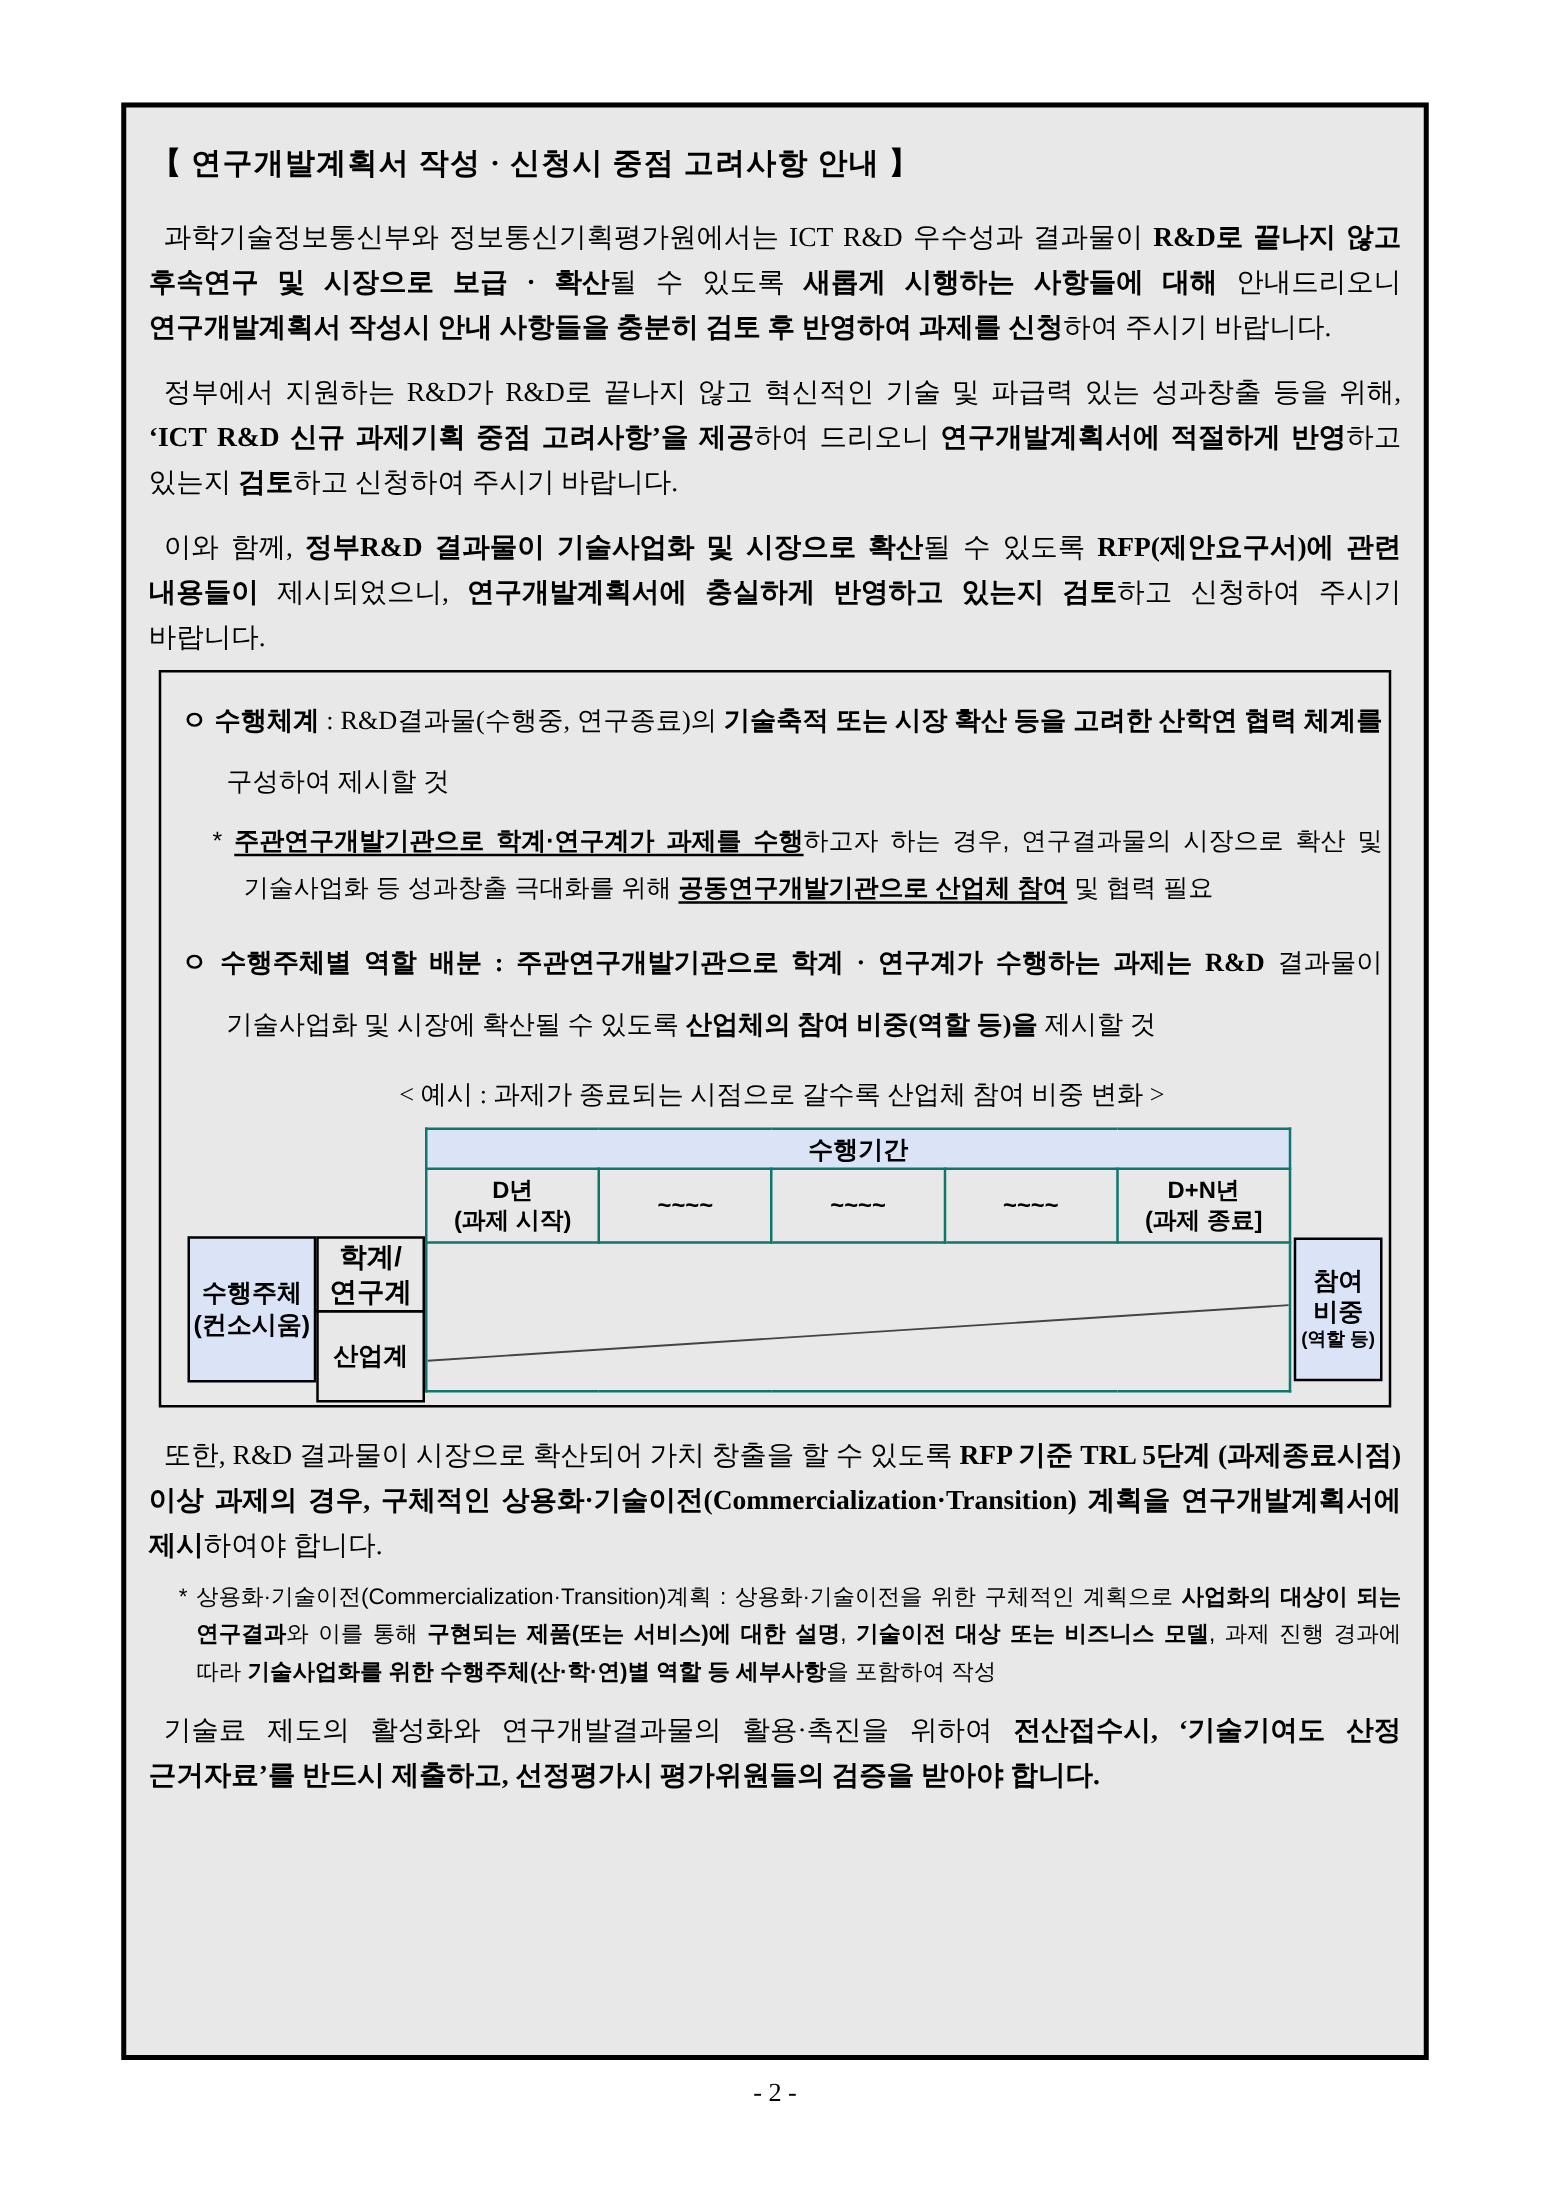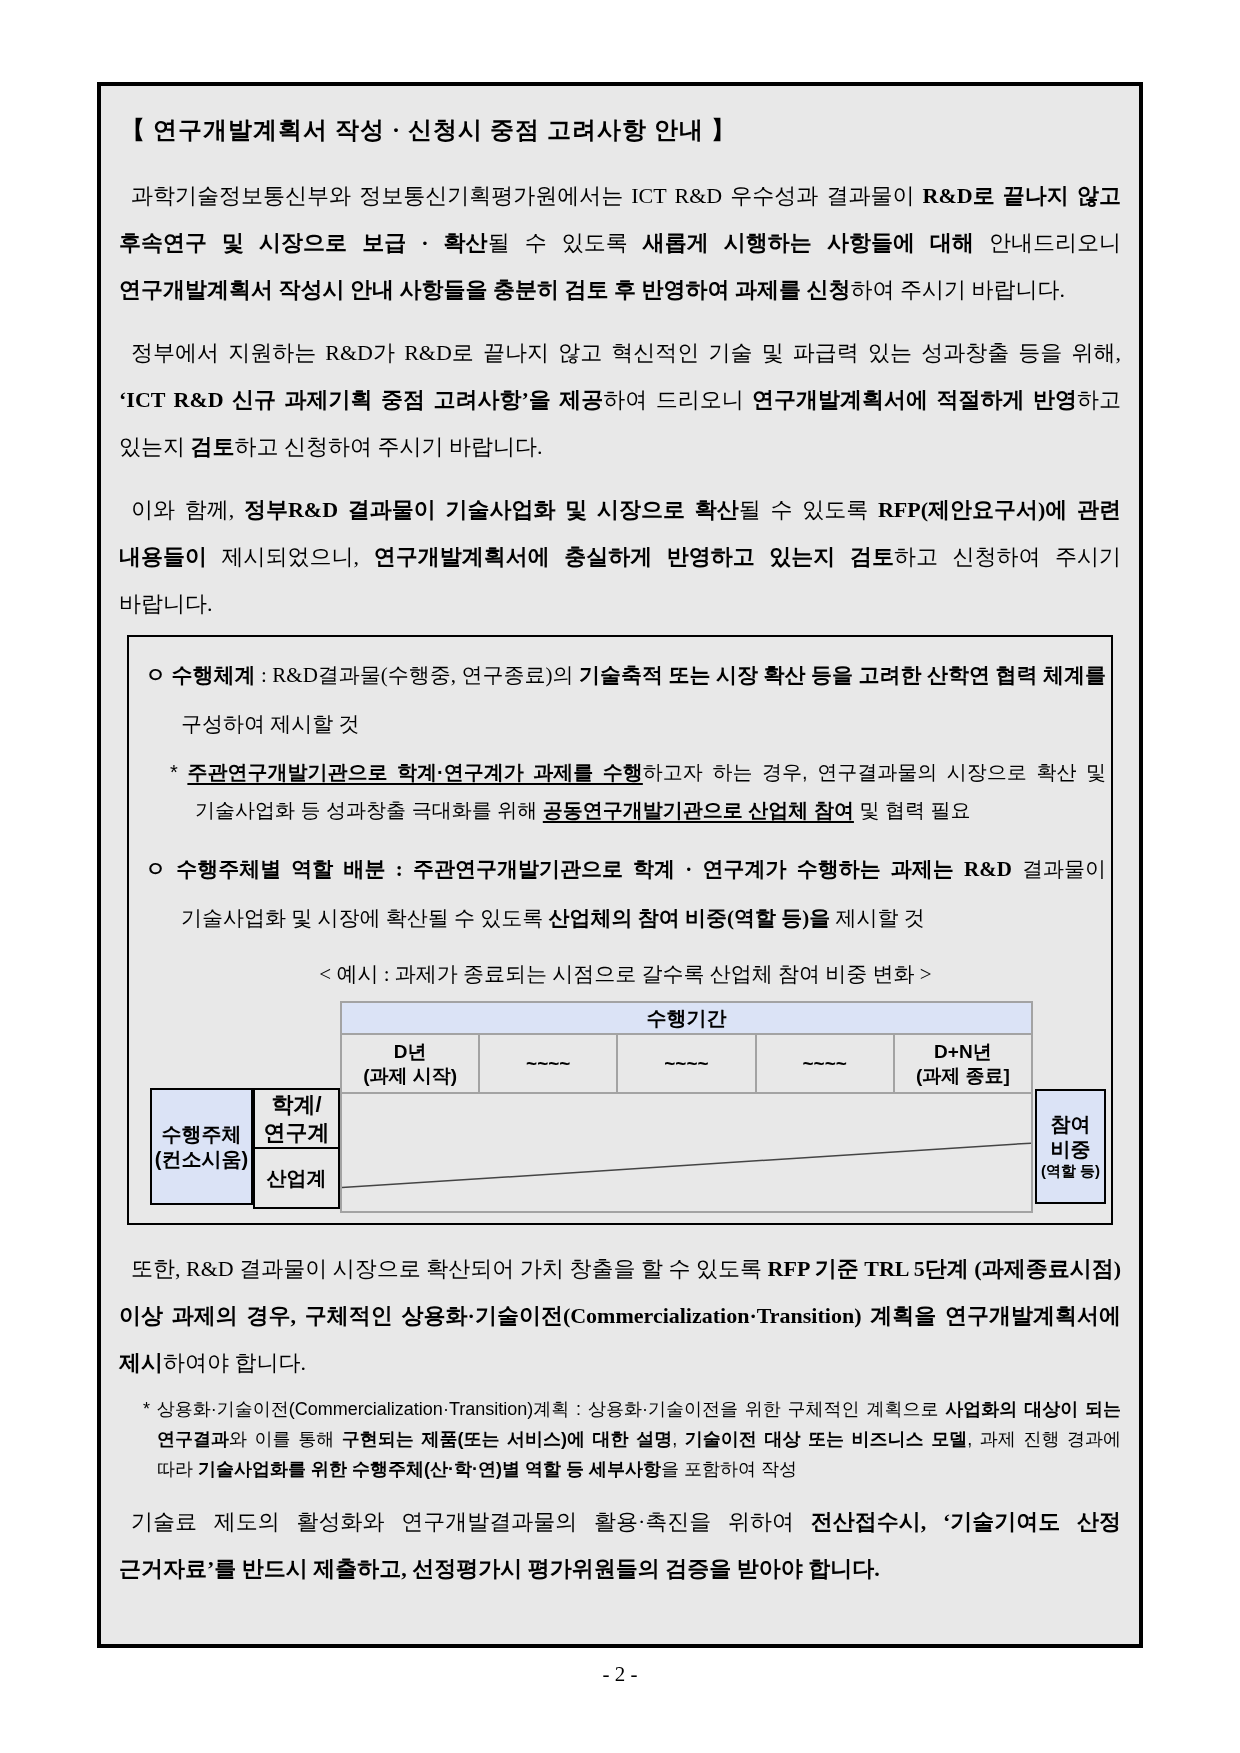--- a/index.html
+++ b/index.html
@@ -18,21 +18,21 @@
     background:#e8e8e8;
     padding:24px 18px 0 18px;
     overflow:hidden;
   }
   .title {
     font-size:24px; font-weight:bold;
     letter-spacing:1px;
     margin:4px 0 26px 2px;
   }
   .para {
-    font-size:22px; line-height:47px;
+    font-size:22px; line-height:36px;
     text-align:justify; text-indent:12px;
     margin:0 0 16px 0;
     word-break:keep-all;
   }
   .para.tight { margin-bottom:8px; }
   .b { font-weight:bold; }
   .u { text-decoration:underline; text-underline-offset:4px; }
   .inner-box {
     box-sizing:border-box;
     border:2px solid #000;
@@ -69,32 +69,32 @@
     line-height:1.25;
   }
   .blue { background:#dbe3f6; }
   table.grid {
     position:absolute; left:195px; top:0;
     width:693px; border-collapse:collapse;
     table-layout:fixed;
     font-family:"Liberation Sans", sans-serif;
   }
   table.grid td {
-    border:2px solid #a3a3a3;
+    border:2px solid #0f766e;
     text-align:center; font-weight:bold;
     padding:0;
     margin-left:43px;
   }
   td.period { height:30px; font-size:20px; }
   td.colhead { height:57px; font-size:19px; line-height:1.25; }
   td.chartcell { height:117px; position:relative; }
   .chart-svg { position:absolute; left:0; top:0; width:100%; height:100%; display:block; }
   .cell-group { left:5px; top:87px; width:103px; height:117px; font-size:20px; }
   .cell-rowlabel1 { left:108px; top:87px; width:87px; height:61px; font-size:22px;justify-content:center; }
-  .cell-rowlabel2 { left:108px; top:146px; width:87px; height:62px; font-size:20px; }
+  .cell-rowlabel2 { left:108px; top:146px; width:87px; height:74px; font-size:20px; }
   .cell-right { left:890px; top:88px; width:71px; height:115px; font-size:20px; }
   .cell-right .small { font-size:15px; }
   .note {
     font-size:18px; line-height:30px;
     padding-left:38px; text-indent:-14px;
     text-align:justify; word-break:keep-all;
     margin:0 0 14px 0;
     font-family:"Liberation Sans", sans-serif;
   }
   .page-num {

